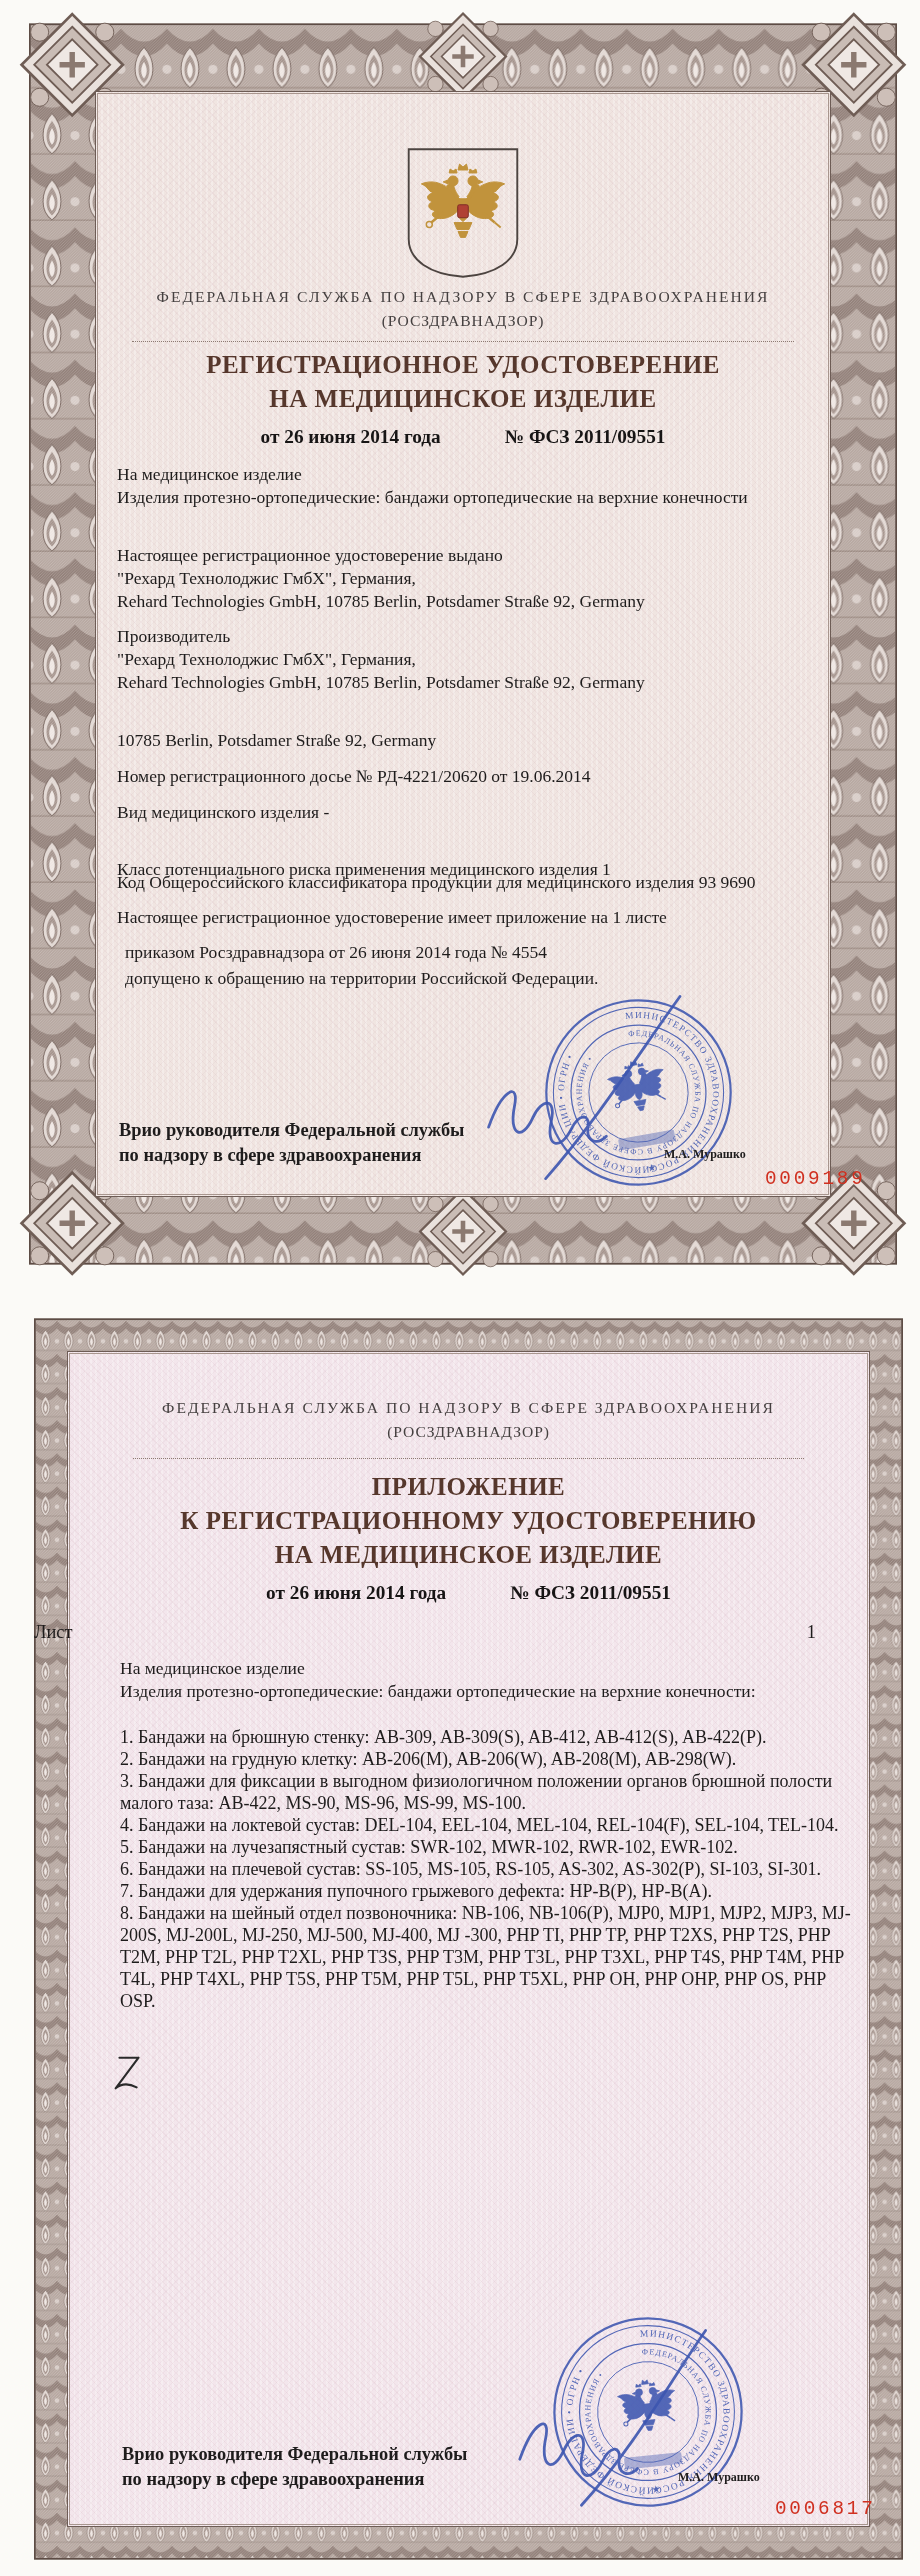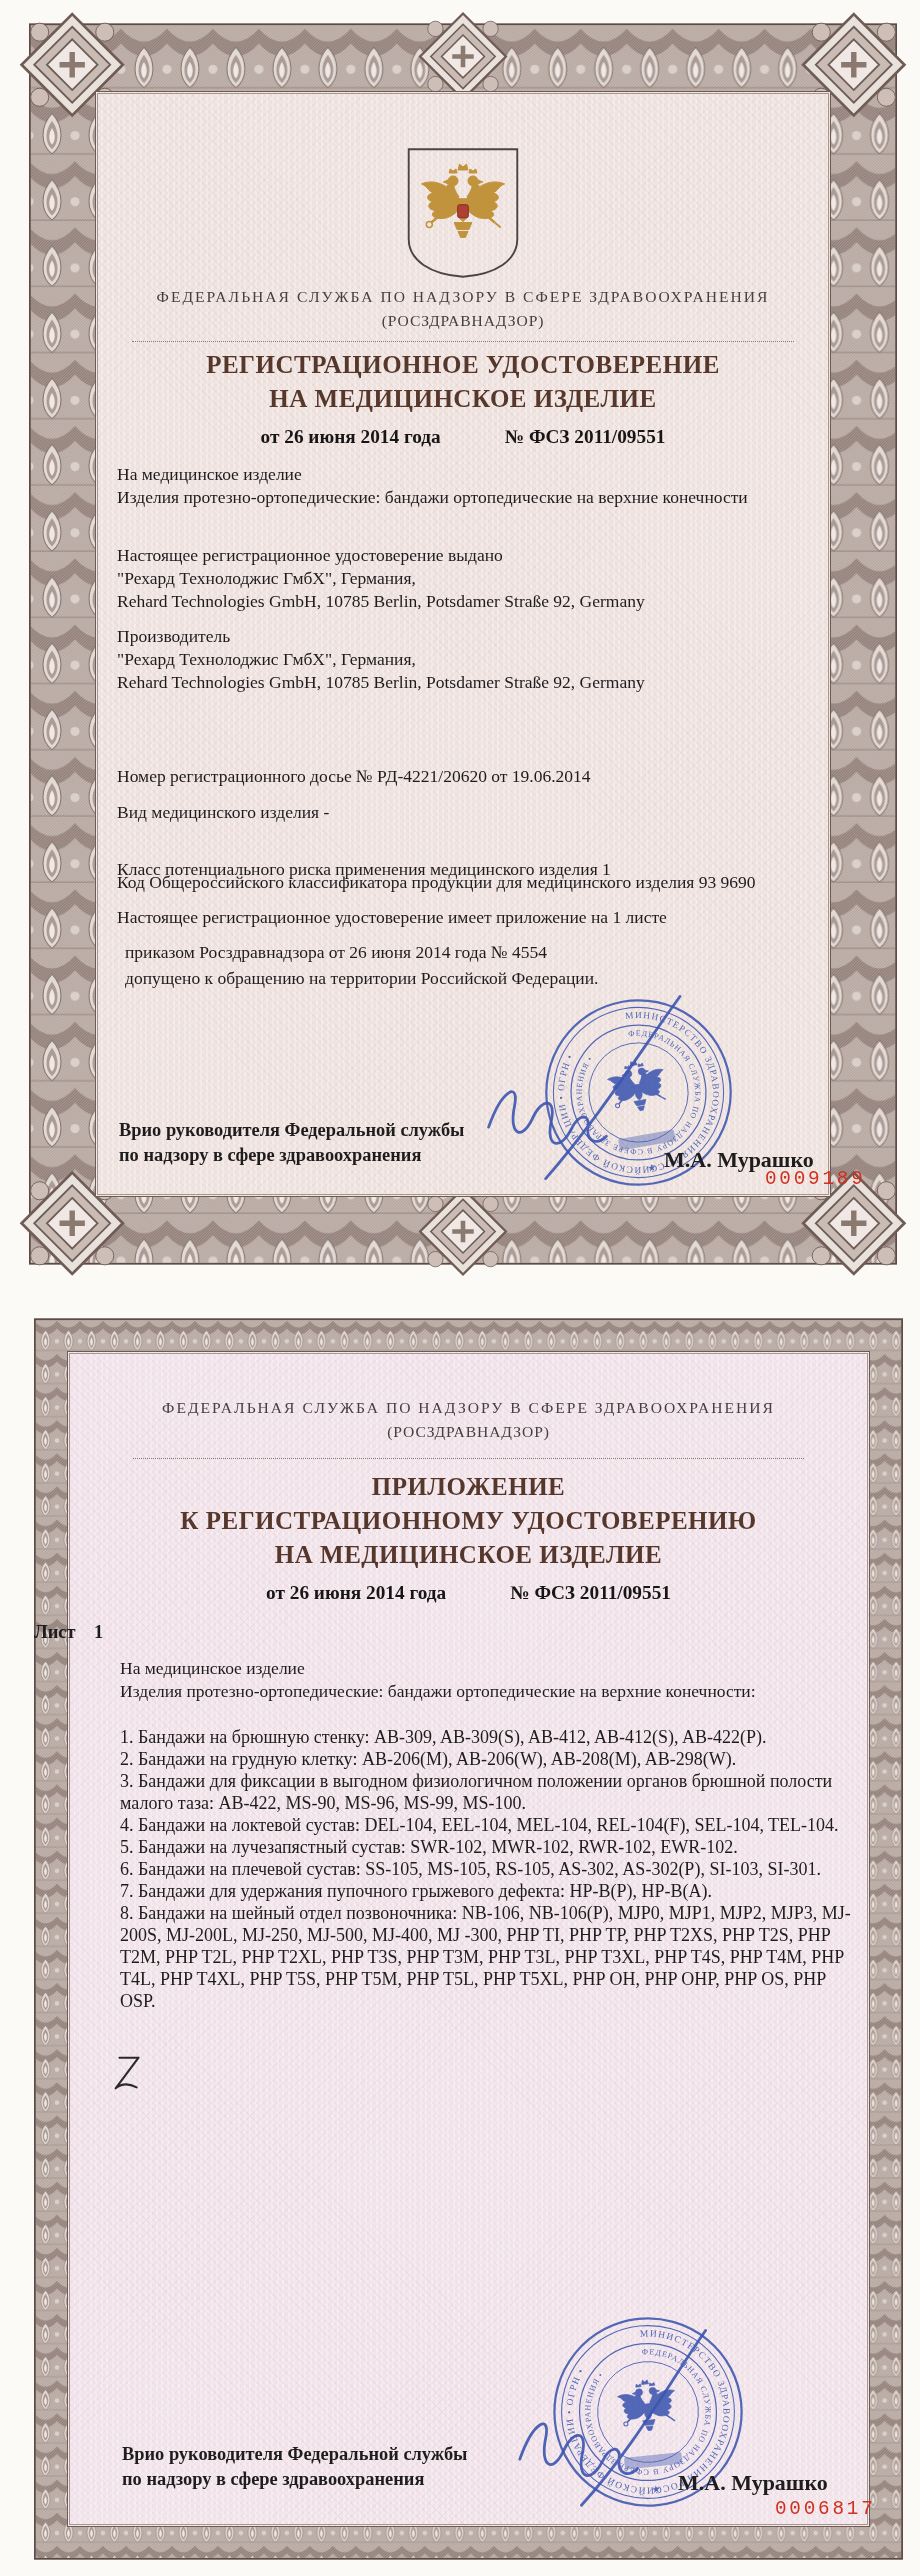--- a/index.html
+++ b/index.html
@@ -19,23 +19,23 @@
   .ctr{left:0;right:0;text-align:center;}
   .svcline{font-size:15.6px;letter-spacing:2px;color:#454040;}
   .svcshort{font-size:15.6px;letter-spacing:0.9px;color:#454040;}
   .divider{border-top:1.4px dotted #8d7b73;height:0;}
   .bigtitle{font-size:25px;font-weight:bold;color:#56372c;letter-spacing:0.5px;}
   .dateline{display:flex;justify-content:center;gap:64px;font-size:19.3px;font-weight:bold;color:#171515;}
   .bodyline{left:88px;right:61px;font-size:17.5px;line-height:23px;}
   #cert2 .bodyline{left:86px;right:52px;}
   .b{font-weight:normal;}
   .sigrole{font-size:18.4px;font-weight:bold;line-height:25px;}
-  .signame{font-size:22px;font-weight:bold;}
+  .signame{font-size:12px;font-weight:bold;}
   .serial{font-family:"Liberation Mono",monospace;font-size:19.3px;letter-spacing:2.8px;color:#d03020;text-align:center;}
-  .sheetline{display:flex;gap:18.4px;font-size:18.4px;font-weight:bold;justify-content:flex-start;}
+  .sheetline{display:flex;gap:18.4px;font-size:18.4px;font-weight:normal;justify-content:space-between;}
   .items div{margin:0;font-size:18px;line-height:22px;}
   .stamp{position:absolute;opacity:0.88;}
   .sig{position:absolute;}
   .emblem{position:absolute;}
   .zmark{position:absolute;}
 </style>
 </head>
 <body>
 
 <svg width="0" height="0" style="position:absolute" aria-hidden="true">
@@ -152,20 +152,21 @@
   <div class="abs bodyline b" style="top:463px;width:644px">Изделия протезно-ортопедические: бандажи ортопедические на верхние конечности</div>
 
   <div class="abs bodyline" style="top:521px">Настоящее регистрационное удостоверение выдано</div>
   <div class="abs bodyline b" style="top:544px">"Рехард Технолоджис ГмбХ", Германия,</div>
   <div class="abs bodyline b" style="top:567px">Rehard Technologies GmbH, 10785 Berlin, Potsdamer Straße 92, Germany</div>
 
   <div class="abs bodyline" style="top:602px">Производитель</div>
   <div class="abs bodyline b" style="top:625px">"Рехард Технолоджис ГмбХ", Германия,</div>
   <div class="abs bodyline b" style="top:648px">Rehard Technologies GmbH, 10785 Berlin, Potsdamer Straße 92, Germany</div>
 
+  <div class="abs bodyline b" style="top:706px">10785 Berlin, Potsdamer Straße 92, Germany</div>
 
   <div class="abs bodyline" style="top:742px">
     <span>Номер регистрационного досье</span>
     <span class="b">№ РД-4221/20620 от 19.06.2014</span>
   </div>
 
   <div class="abs bodyline" style="top:778px">Вид медицинского изделия -</div>
 
   <div class="abs bodyline" style="top:835px">
     <span>Класс потенциального риска применения медицинского изделия</span>

